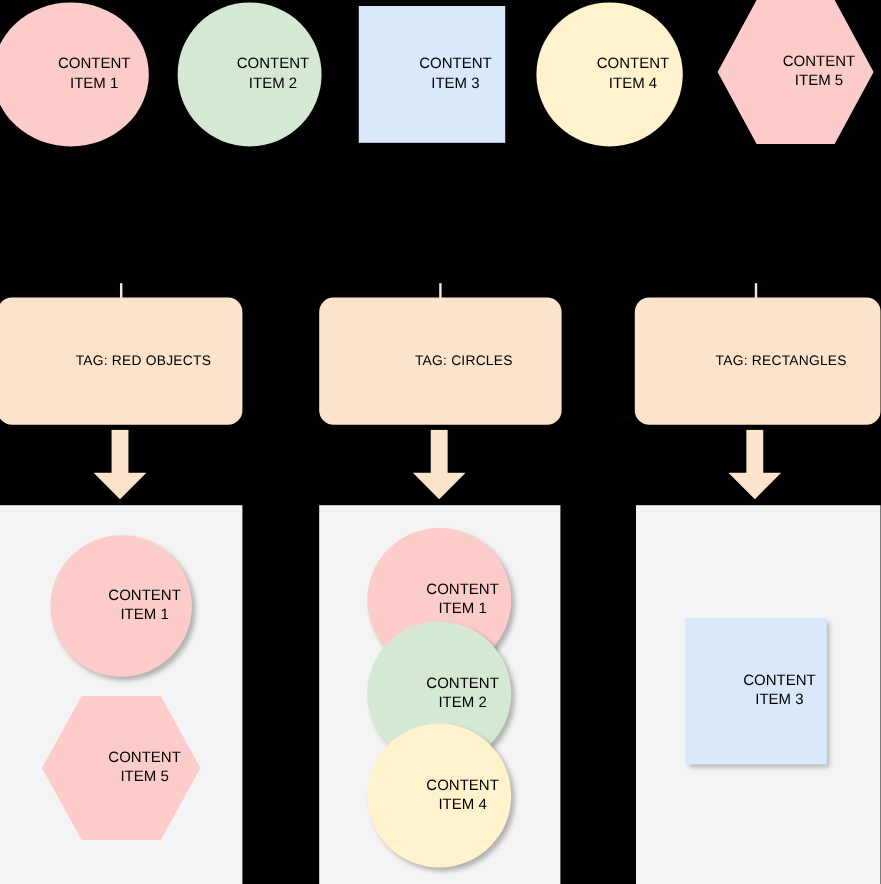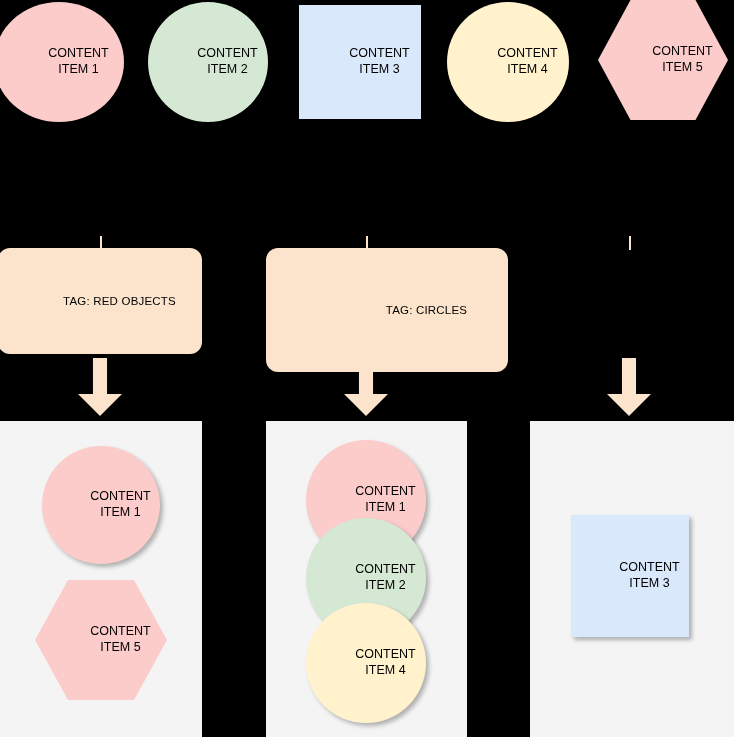--- a/index.html
+++ b/index.html
@@ -66,21 +66,21 @@
     border-radius: 12px;
     display: flex;
     align-items: center;
     justify-content: center;
     font-size: 11.5px;
     letter-spacing: 0.2px;
     color: #000000;
     z-index: 2;
   }
   #tag-box-1 { left: -2px;  top: 248px; width: 204px; height: 106px; }
-  #tag-box-2 { left: 266px; top: 248px; width: 202px; height: 124px; padding-left: 40px; }
+  #tag-box-2 { left: 266px; top: 248px; width: 202px; height: 106px; }
   #tag-box-3 { left: 529px; top: 248px; width: 205px; height: 106px; }
 
   
   .arrow {
     position: absolute;
     width: 44px;
     height: 58px;
     background: #FCE4CC;
     clip-path: polygon(34% 0%, 66% 0%, 66% 62%, 100% 62%, 50% 100%, 0% 62%, 34% 62%);
   }
@@ -153,20 +153,23 @@
   <div class="stub" id="stub-3"></div>
 
   <div class="tag-box" id="tag-box-1">
     <span class="lbl">TAG: RED OBJECTS</span>
   </div>
 
   <div class="tag-box" id="tag-box-2">
     <span class="lbl">TAG: CIRCLES</span>
   </div>
 
+  <div class="tag-box" id="tag-box-3">
+    <span class="lbl">TAG: RECTANGLES</span>
+  </div>
 
   <div class="arrow" id="arrow-1"></div>
   <div class="arrow" id="arrow-2"></div>
   <div class="arrow" id="arrow-3"></div>
 
   <div class="bucket" id="bucket-1"></div>
   <div class="bucket" id="bucket-2"></div>
   <div class="bucket" id="bucket-3"></div>
 
   <div class="shape res circle" id="res-r1-item-1">

